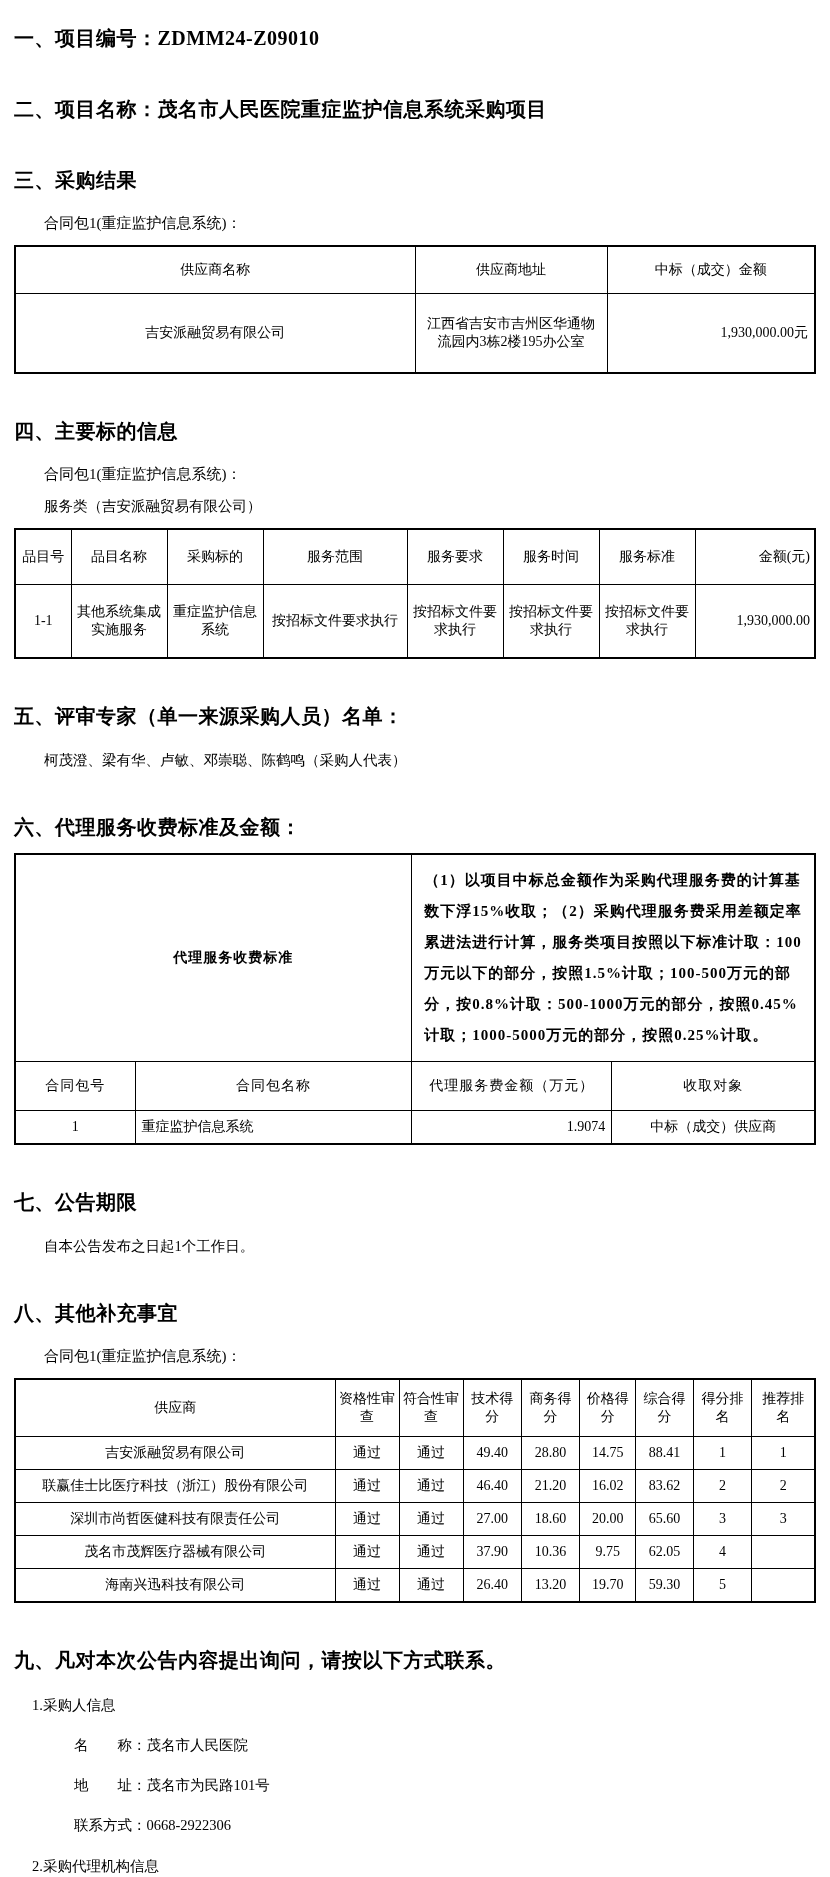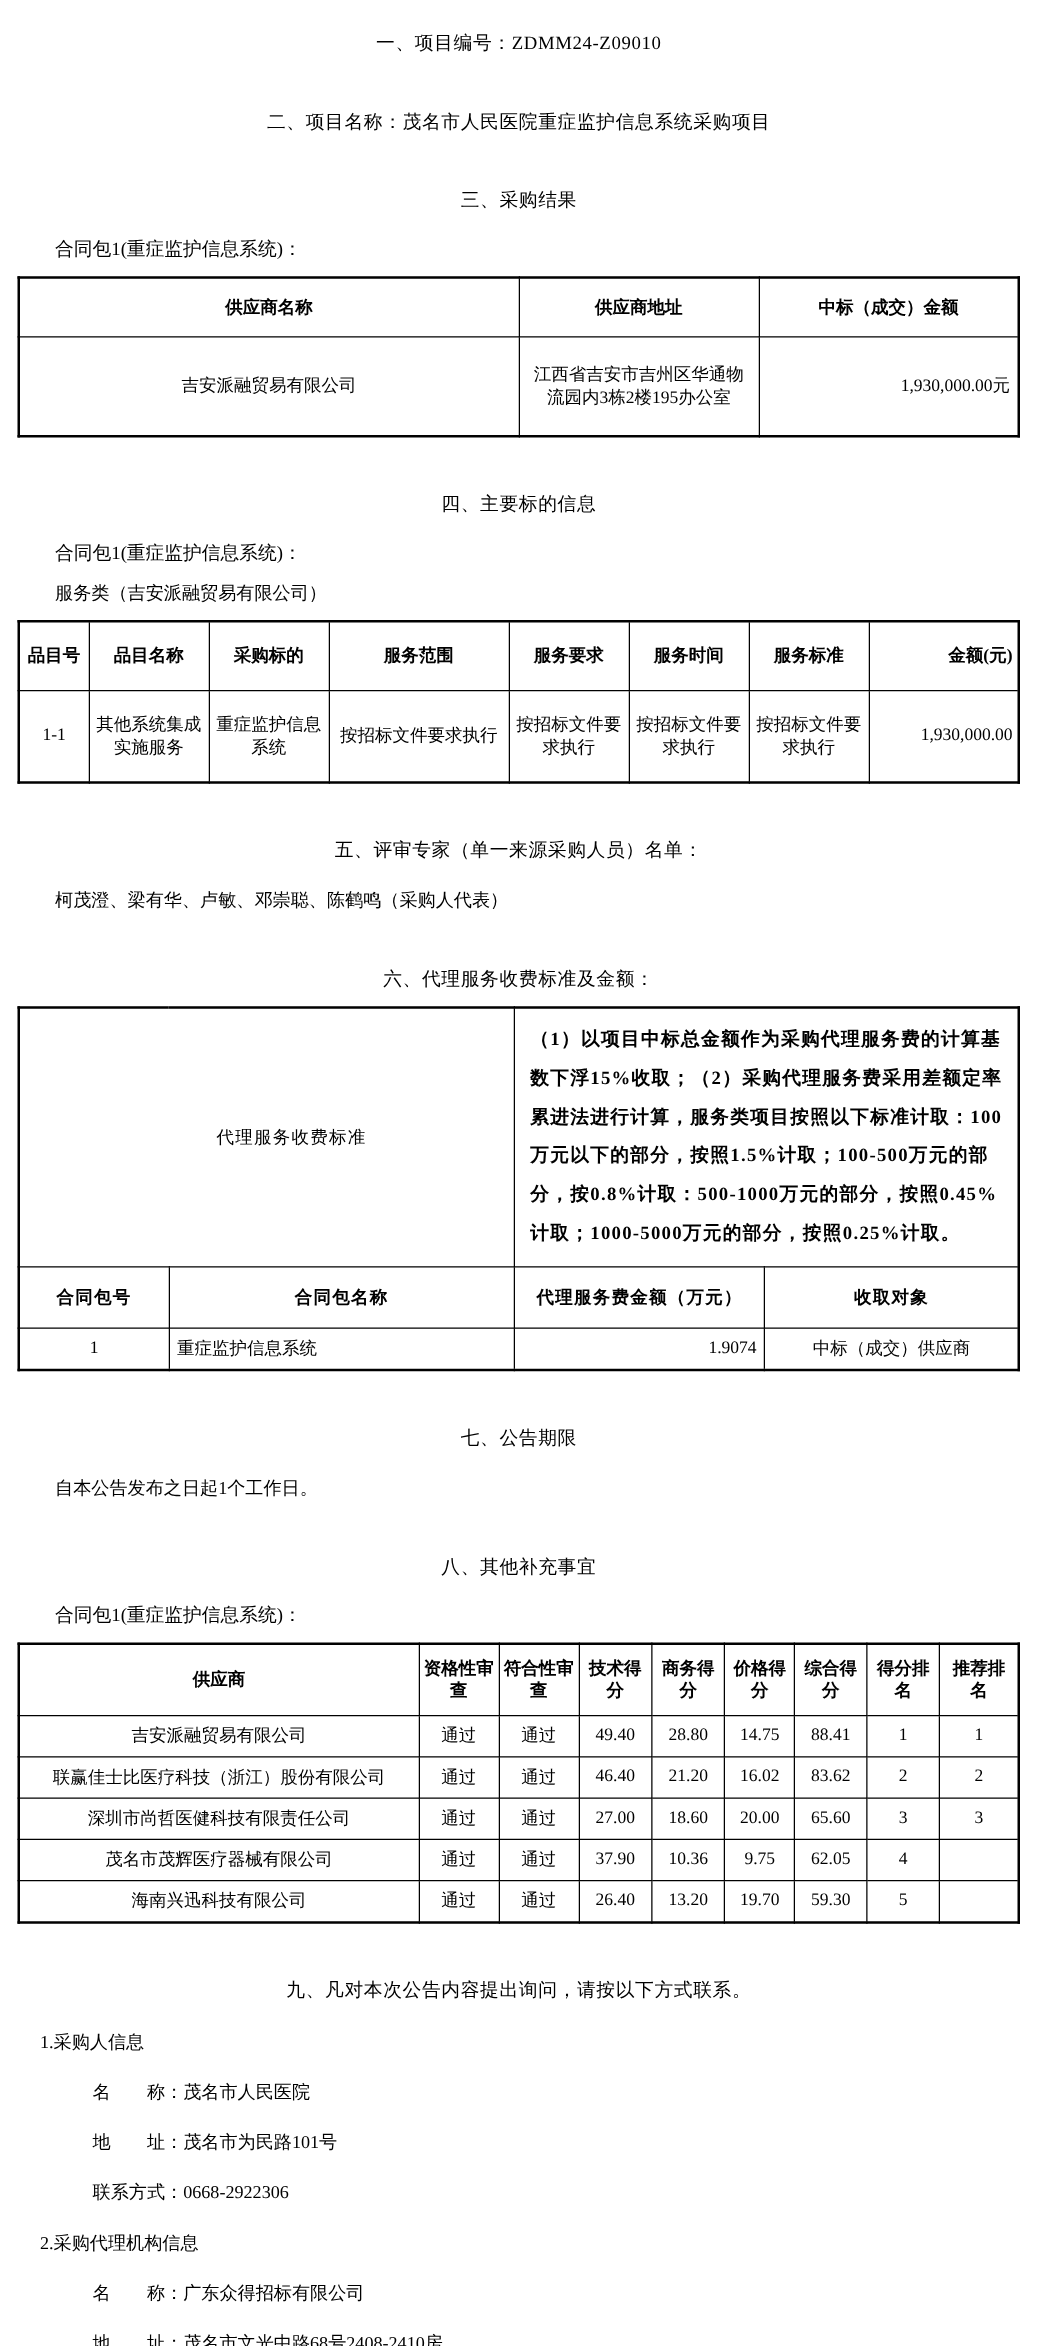--- a/index.html
+++ b/index.html
@@ -1,34 +1,34 @@
 <!DOCTYPE html>
 <html><head>
 <meta charset="utf-8">
 <style>
   html, body { margin:0; padding:0; background:#ffffff; color:#000000; }
   body { font-family:"Liberation Serif", serif; }
   .doc {
     width:830px; min-height:1877px; box-sizing:border-box;
     padding:1px 14px 30px 14px; background:#fff;
   }
-  .h { font-size:15px; font-weight:400; margin:44px 0 0 0; letter-spacing:0.5px;text-align:center; }
+  .h { font-size:20px; font-weight:700; margin:44px 0 0 0; letter-spacing:0.5px; }
   .h-first { margin-top:24px; }
   .pkg   { font-size:15px; margin:20px 0 0 30px; }
   .cat   { font-size:14.5px; margin:13px 0 0 30px; }
   .note  { font-size:14.5px; margin:21px 0 0 30px; }
   table { width:100%; border-collapse:collapse; margin-top:12px; border:2px solid #000; table-layout:fixed; }
   th, td { border:1px solid #000; font-size:14px; text-align:center; vertical-align:middle; padding:2px 6px; word-break:break-all; }
-  th { font-weight:700; }
+  th { font-weight:400; }
   .t1 th { height:42px; }
   .t1 td { height:74px; }
   .amount { text-align:right; }
   .t2 th { height:50px; padding:2px 4px; }
   .t2 td { height:68px; padding:2px 4px; }
-  .t3 .std-label { font-weight:400; letter-spacing:1px;padding-left:45px; }
+  .t3 .std-label { font-weight:700; letter-spacing:1px;padding-left:45px; }
   .t3 .std-text  { font-weight:700; text-align:left; line-height:31px; letter-spacing:1px; padding:10px 12px; font-size:15px;margin-top:11px; }
   .t3 th { height:44px; letter-spacing:1px; }
   .t3 td.d { height:28px; }
   .t3 .name-cell { text-align:left; }
   .t4 th { height:52px; padding:2px 3px; }
   .t4 td { height:28px; padding:2px 3px; }
   .grp  { font-size:14.5px; margin:22px 0 0 18px; }
   .line { font-size:14.5px; margin:21px 0 0 60px; }
 </style>
 </head>

